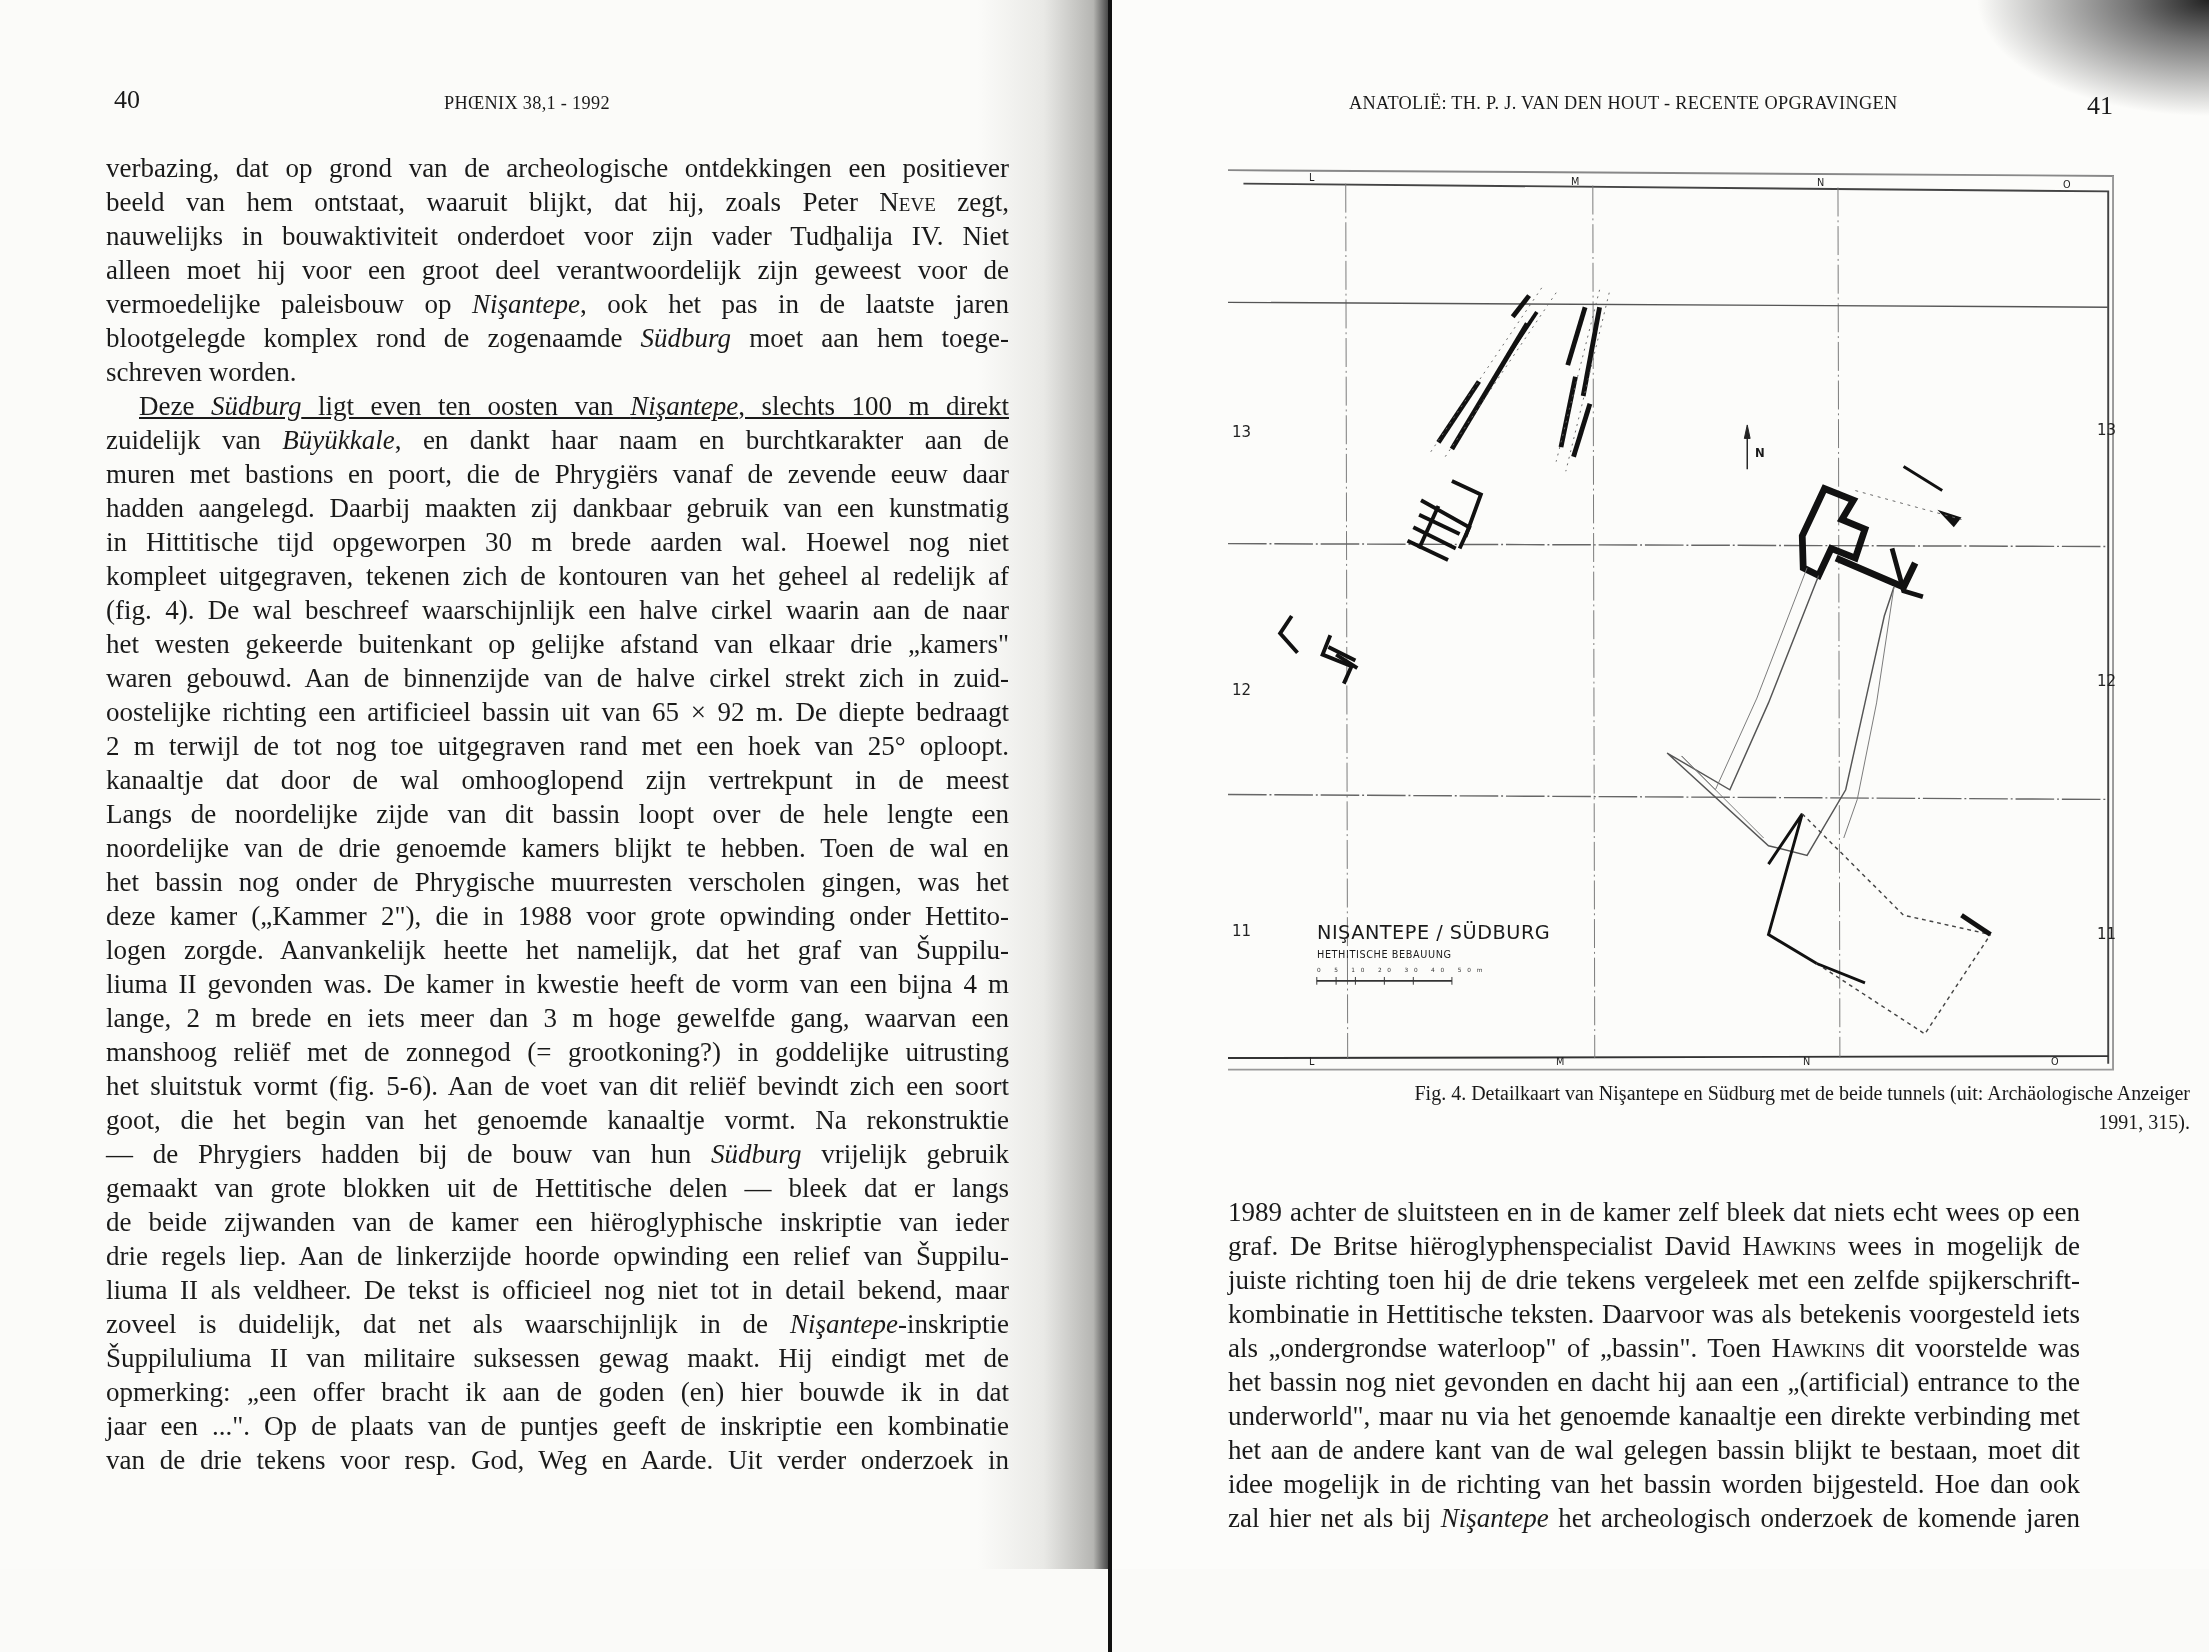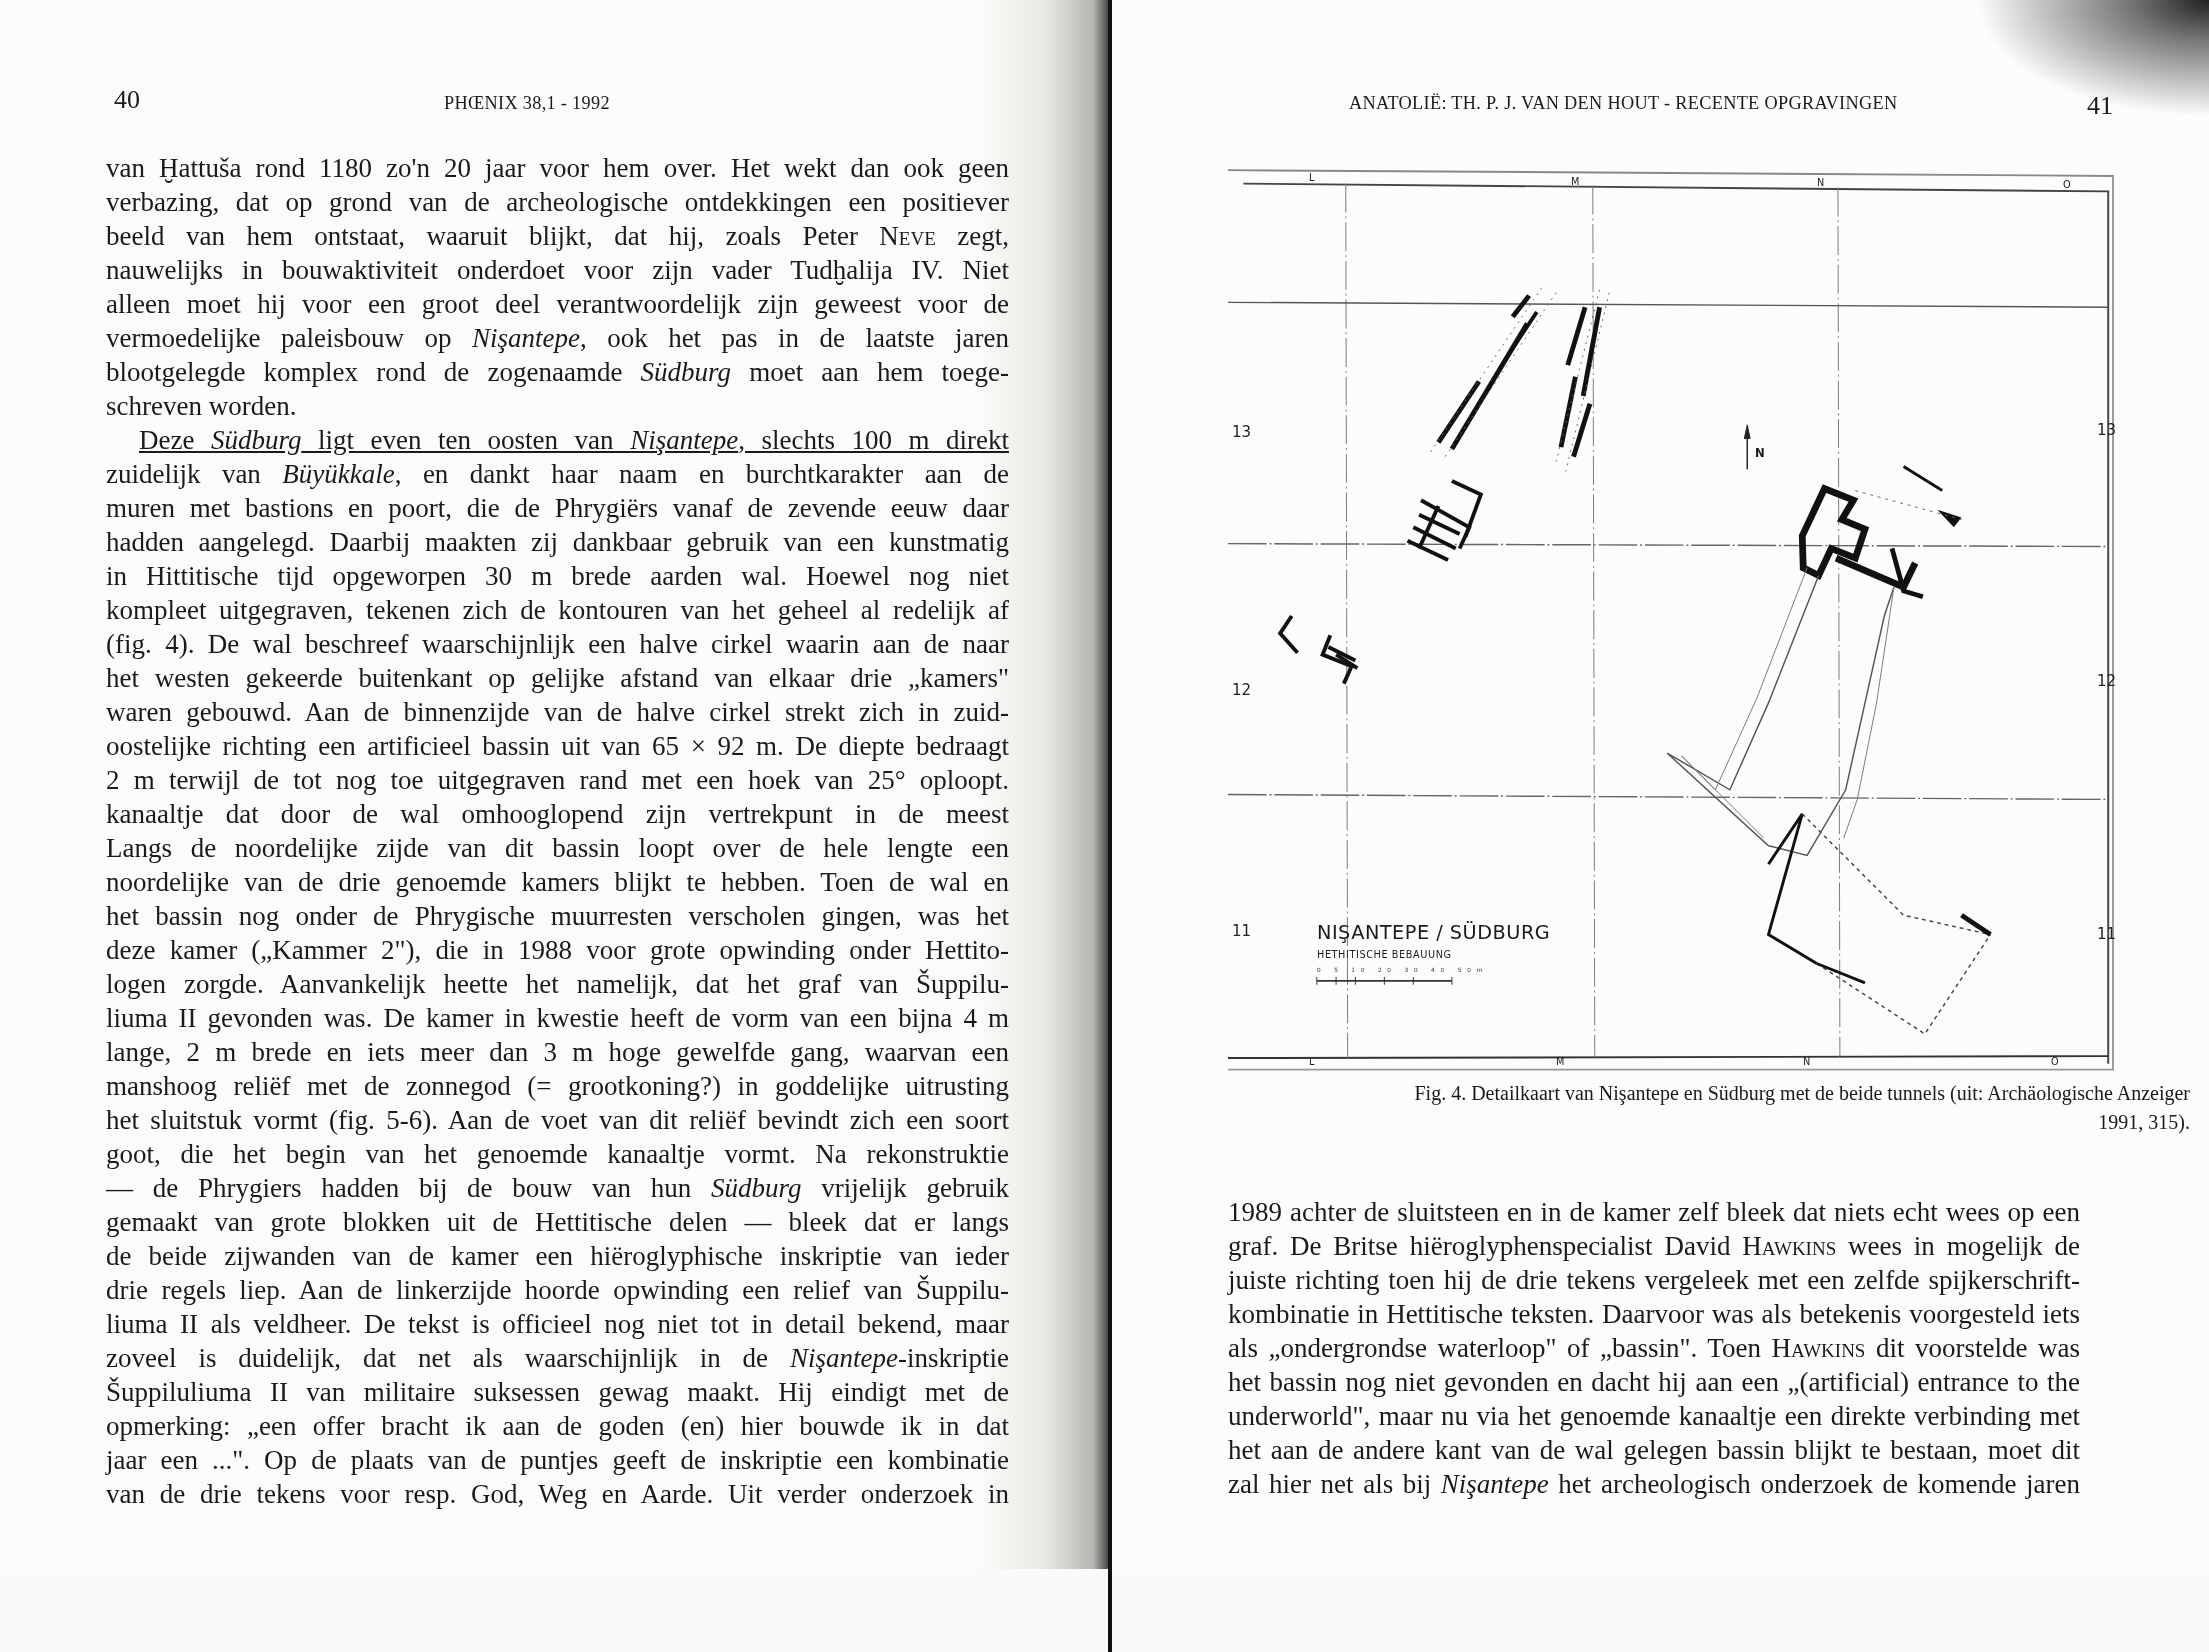--- a/index.html
+++ b/index.html
@@ -43,21 +43,20 @@
   .caption { position: absolute; left: 1292px; top: 1079px; width: 898px; font-size: 20px; line-height: 29px; text-align: right; }
 </style>
 </head>
 <body>
 
 <div class="page page-left">
   <div class="folio" style="left:114px; top:85px;">40</div>
   <div class="running-head" style="left:444px; top:93px;">PHŒNIX 38,1 - 1992</div>
 
   <div class="body-text" style="left:106px; top:151px; width:903px;" id="left-body">
-      <span class="ln">van Ḫattuša rond 1180 zo'n 20 jaar voor hem over. Het wekt dan ook geen</span>
       <span class="ln">verbazing, dat op grond van de archeologische ontdekkingen een positiever</span>
       <span class="ln">beeld van hem ontstaat, waaruit blijkt, dat hij, zoals Peter <span class="sc">Neve</span> zegt,</span>
       <span class="ln">nauwelijks in bouwaktiviteit onderdoet voor zijn vader Tudḫalija IV. Niet</span>
       <span class="ln">alleen moet hij voor een groot deel verantwoordelijk zijn geweest voor de</span>
       <span class="ln">vermoedelijke paleisbouw op <span class="it">Nişantepe</span>, ook het pas in de laatste jaren</span>
       <span class="ln">blootgelegde komplex rond de zogenaamde <span class="it">Südburg</span> moet aan hem toege-</span>
       <span class="ln last">schreven worden.</span>
       <span class="ln indent">Deze <span class="it">Südburg</span> ligt even ten oosten van <span class="it">Nişantepe</span>, slechts 100 m direkt</span>
       <span class="ln">zuidelijk van <span class="it">Büyükkale</span>, en dankt haar naam en burchtkarakter aan de</span>
       <span class="ln">muren met bastions en poort, die de Phrygiërs vanaf de zevende eeuw daar</span>
@@ -214,15 +213,16 @@
 
 <div class="body-text" style="left:1228px; top:1195px; width:852px;" id="right-body">
     <span class="ln">1989 achter de sluitsteen en in de kamer zelf bleek dat niets echt wees op een</span>
     <span class="ln">graf. De Britse hiëroglyphenspecialist David <span class="sc">Hawkins</span> wees in mogelijk de</span>
     <span class="ln">juiste richting toen hij de drie tekens vergeleek met een zelfde spijkerschrift-</span>
     <span class="ln">kombinatie in Hettitische teksten. Daarvoor was als betekenis voorgesteld iets</span>
     <span class="ln">als „ondergrondse waterloop" of „bassin". Toen <span class="sc">Hawkins</span> dit voorstelde was</span>
     <span class="ln">het bassin nog niet gevonden en dacht hij aan een „(artificial) entrance to the</span>
     <span class="ln">underworld", maar nu via het genoemde kanaaltje een direkte verbinding met</span>
     <span class="ln">het aan de andere kant van de wal gelegen bassin blijkt te bestaan, moet dit</span>
+    <span class="ln">idee mogelijk in de richting van het bassin worden bijgesteld. Hoe dan ook</span>
     <span class="ln">zal hier net als bij <span class="it">Nişantepe</span> het archeologisch onderzoek de komende jaren</span>
   </div>
 
 
 </body></html>

